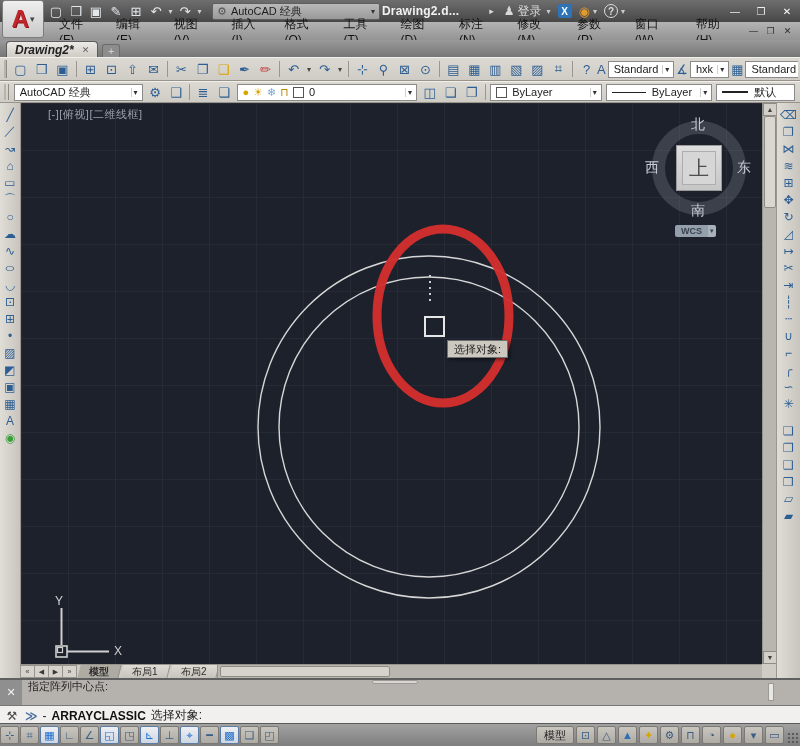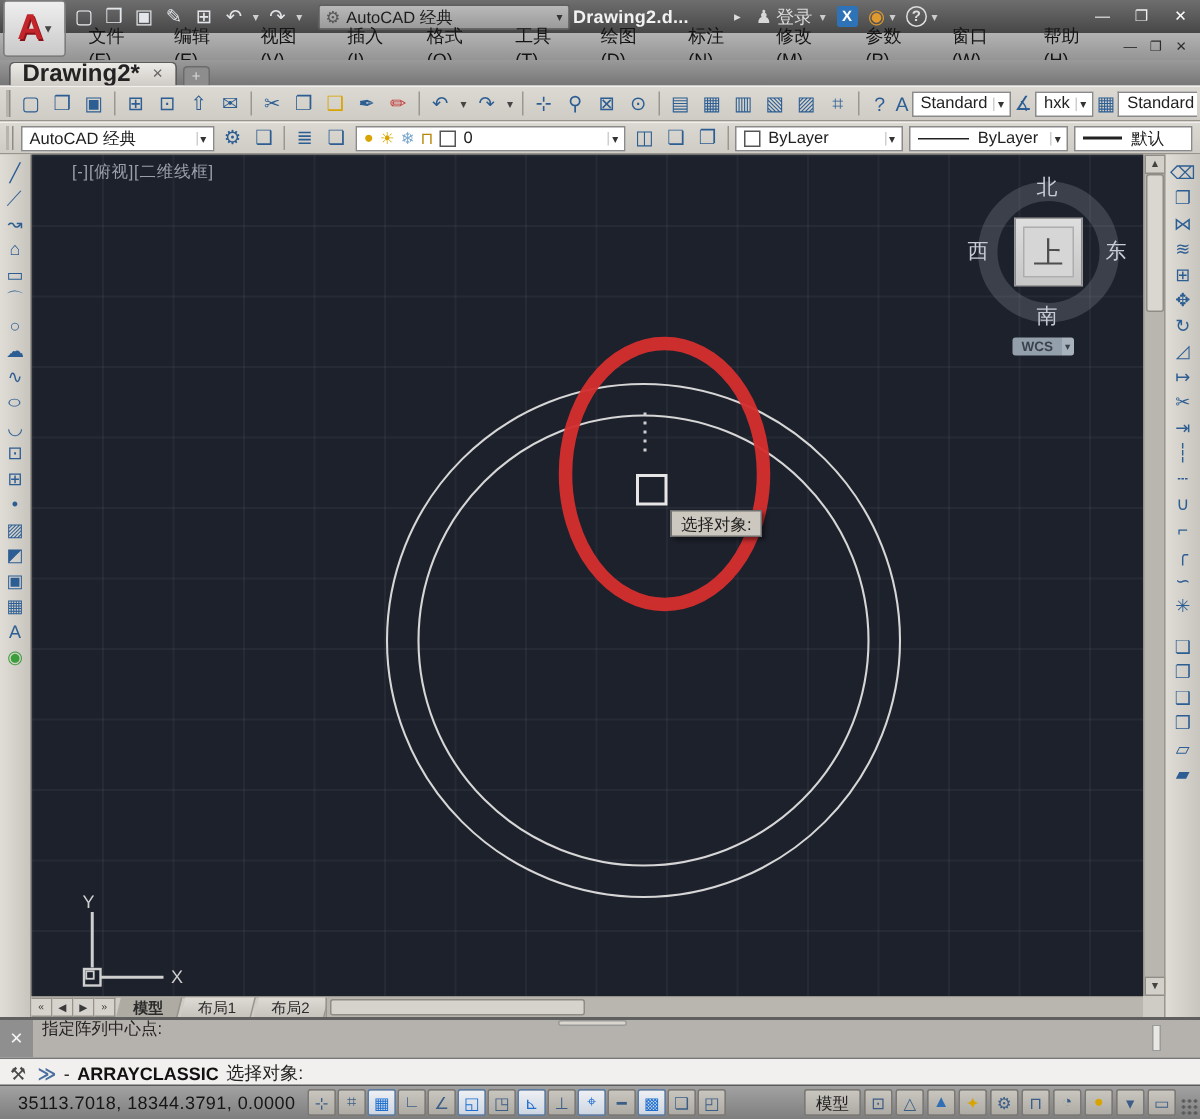--- a/index.html
+++ b/index.html
@@ -47,21 +47,21 @@
     background:linear-gradient(#b3b3b3,#949494);display:flex;align-items:center;padding-left:50px;color:#141414;}
   .menu-item{padding:0 9px;font-size:12px;height:100%;display:flex;align-items:center;}
   .docbtns{margin-left:auto;display:flex;padding-right:4px;}
   .docbtns .wb{width:17px;height:14px;display:flex;align-items:center;justify-content:center;color:#2c2c2c;font-size:9px;}
 
   
   .tabstrip{position:absolute;top:40px;left:0;width:800px;height:17px;
     background:linear-gradient(#9a9a9a,#767676);display:flex;align-items:flex-end;padding-left:6px;}
   .doctab{height:16px;background:linear-gradient(#eceae6,#cfccc6);border:1px solid #5c5c5c;border-bottom:0;
     border-radius:4px 4px 0 0;display:flex;align-items:center;padding:0 8px;gap:8px;color:#222;}
-  .doctab .tlabel{font-size:16px;font-weight:bold;}
+  .doctab .tlabel{font-size:12px;font-weight:bold;font-style:italic;}
   .doctab .tclose{font-size:9px;color:#666;}
   .newtab{width:18px;height:13px;margin-left:4px;border-radius:3px 3px 0 0;background:#8d8d8d;border:1px solid #6b6b6b;border-bottom:0;
     color:#d9d9d9;display:flex;align-items:center;justify-content:center;font-size:10px;}
 
   
   .tb{position:absolute;left:0;width:800px;background:linear-gradient(#dcd9d2,#cfccc5);
     border-top:1px solid #f0efec;border-bottom:1px solid #98948c;display:flex;align-items:center;padding:0 3px;}
   .tb1{top:57px;height:24px;}
   .tb2{top:81px;height:22px;}
   .grip{width:5px;height:80%;border-left:2px solid #b7b4ad;border-right:1px solid #8f8c85;margin:0 3px 0 1px;}
@@ -688,21 +688,20 @@
     <div class="cmdactive">
       <span class="wrench">⚒</span>
       <span class="cbadge">≫</span>
       <span>-</span>
       <span class="cmdtext"><b>ARRAYCLASSIC</b></span>
       <span class="cmdtext">选择对象:</span>
     </div>
   </div>
 
   <div class="statusbar">
-    <div class="coords">35113.7018, 18344.3791, 0.0000</div>
     <div class="toggles">
 
     <span class="sbtn">
           <i>⊹</i>
         </span>
         <span class="sbtn">
           <i>⌗</i>
         </span>
         <span class="sbtn" data-kind="on">
           <i>▦</i>

